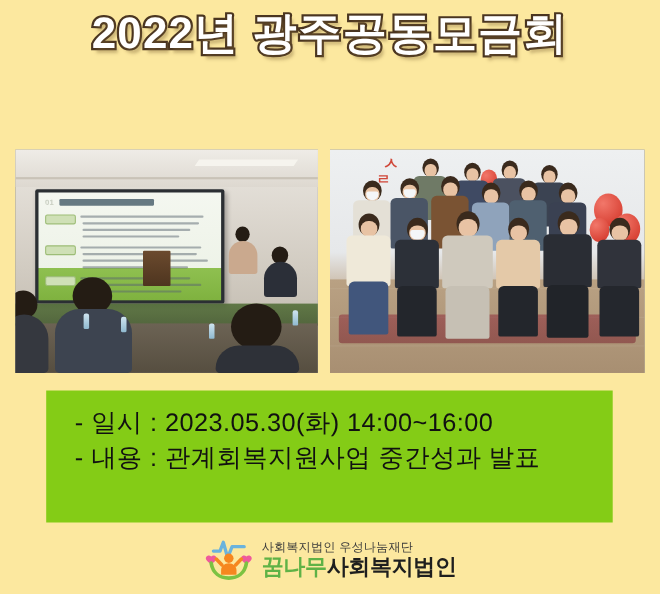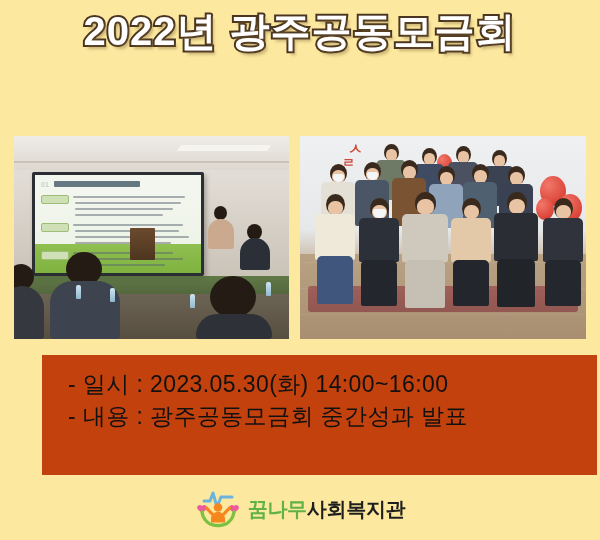--- a/index.html
+++ b/index.html
@@ -75,22 +75,22 @@
   .tile{position:absolute;background:rgba(255,255,255,.07);}
   .g-head{position:absolute;border-radius:50%;background:#3a2a1d;}
   .g-face{position:absolute;border-radius:46%;background:#e8c3a4;}
   .g-mask{position:absolute;border-radius:2px 2px 6px 6px;background:#f4f6f8;}
   .g-body{position:absolute;border-radius:5px 5px 2px 2px;}
   .chairs{position:absolute;left:8px;top:150px;width:270px;height:26px;
       background:linear-gradient(#8e2f3c,#7a2530);opacity:.55;border-radius:3px;}
 
   
   .infobox{
-    position:absolute;left:42px;top:355px;width:555px;height:120px;
-    background:#c2410c;
+    position:absolute;left:42px;top:355px;width:515px;height:120px;
+    background:#84cc16;
     box-sizing:border-box;
     padding:13px 0 0 26px;
   }
   .info-line{
     font-family:"Liberation Sans","DejaVu Sans",sans-serif;
     font-size:23px;
     line-height:32px;
     color:#111111;
     font-weight:500;
     letter-spacing:.4px;
@@ -264,36 +264,37 @@
         <div class="g-head" style="left:254px;top:62px;width:19px;height:21px;"></div>
         <div class="g-face" style="left:256px;top:69px;width:15px;height:14px;"></div>
         <div class="g-body" style="left:243px;top:82px;width:40px;height:44px;background:#30333b;"></div>
         <div class="g-body" style="left:245px;top:124px;width:36px;height:46px;background:#24272d;"></div>
       </div>
     </div>
   </div>
 
   <div class="infobox">
     <div class="info-line">- 일시 : 2023.05.30(화) 14:00~16:00</div>
-    <div class="info-line">- 내용 : 광주공동모금회 중간성과 발표</div>
+    <div class="info-line">- 내용 : 관계회복지원사업 중간성과 발표</div>
   </div>
 
   <div class="footer">
     <div class="logo-mark">
       <svg width="46" height="42" viewBox="0 0 46 42">
         <polyline points="9,13 15,13 18,5 22,19 26,9 30,9 37,9" fill="none" stroke="#6ab3dd" stroke-width="3" stroke-linecap="round" stroke-linejoin="round"></polyline>
         <path d="M7 18c-2.4-2.6-6.2.3-4.4 3 1.1 1.7 3.3 3 4.4 3.7 1.1-.7 3.3-2 4.4-3.7 1.8-2.7-2-5.6-4.4-3z" fill="#ef5a9c"></path>
         <path d="M39 18c-2.4-2.6-6.2.3-4.4 3 1.1 1.7 3.3 3 4.4 3.7 1.1-.7 3.3-2 4.4-3.7 1.8-2.7-2-5.6-4.4-3z" fill="#ef5a9c"></path>
         <path d="M7 24c1.5 9 8 13.5 16 13.5S37.5 33 39 24" fill="none" stroke="#7cc242" stroke-width="3.4" stroke-linecap="round"></path>
         <circle cx="23" cy="19.5" r="4.3" fill="#f6871f"></circle>
         <path d="M23 24c-4 0-7 2.6-7 6.4v4.2h14v-4.2c0-3.8-3-6.4-7-6.4z" fill="#f6871f"></path>
         <path d="M16.8 25.6 11.6 20.2" stroke="#f6871f" stroke-width="3.2" stroke-linecap="round" fill="none"></path>
         <path d="M29.2 25.6 34.4 20.2" stroke="#f6871f" stroke-width="3.2" stroke-linecap="round" fill="none"></path>
       </svg>
     </div>
     <div class="logo-text">
+      <div class="logo-sub">사회복지법인 우성나눔재단</div>
       <div class="logo-main">
-        <span class="lm-green">꿈나무</span><span class="lm-dark">사회복지관</span>
+        <span class="lm-green">꿈나무</span><span class="lm-dark">사회복지법인</span>
       </div>
     </div>
   </div>
 
 </div>
 
 </body></html>

